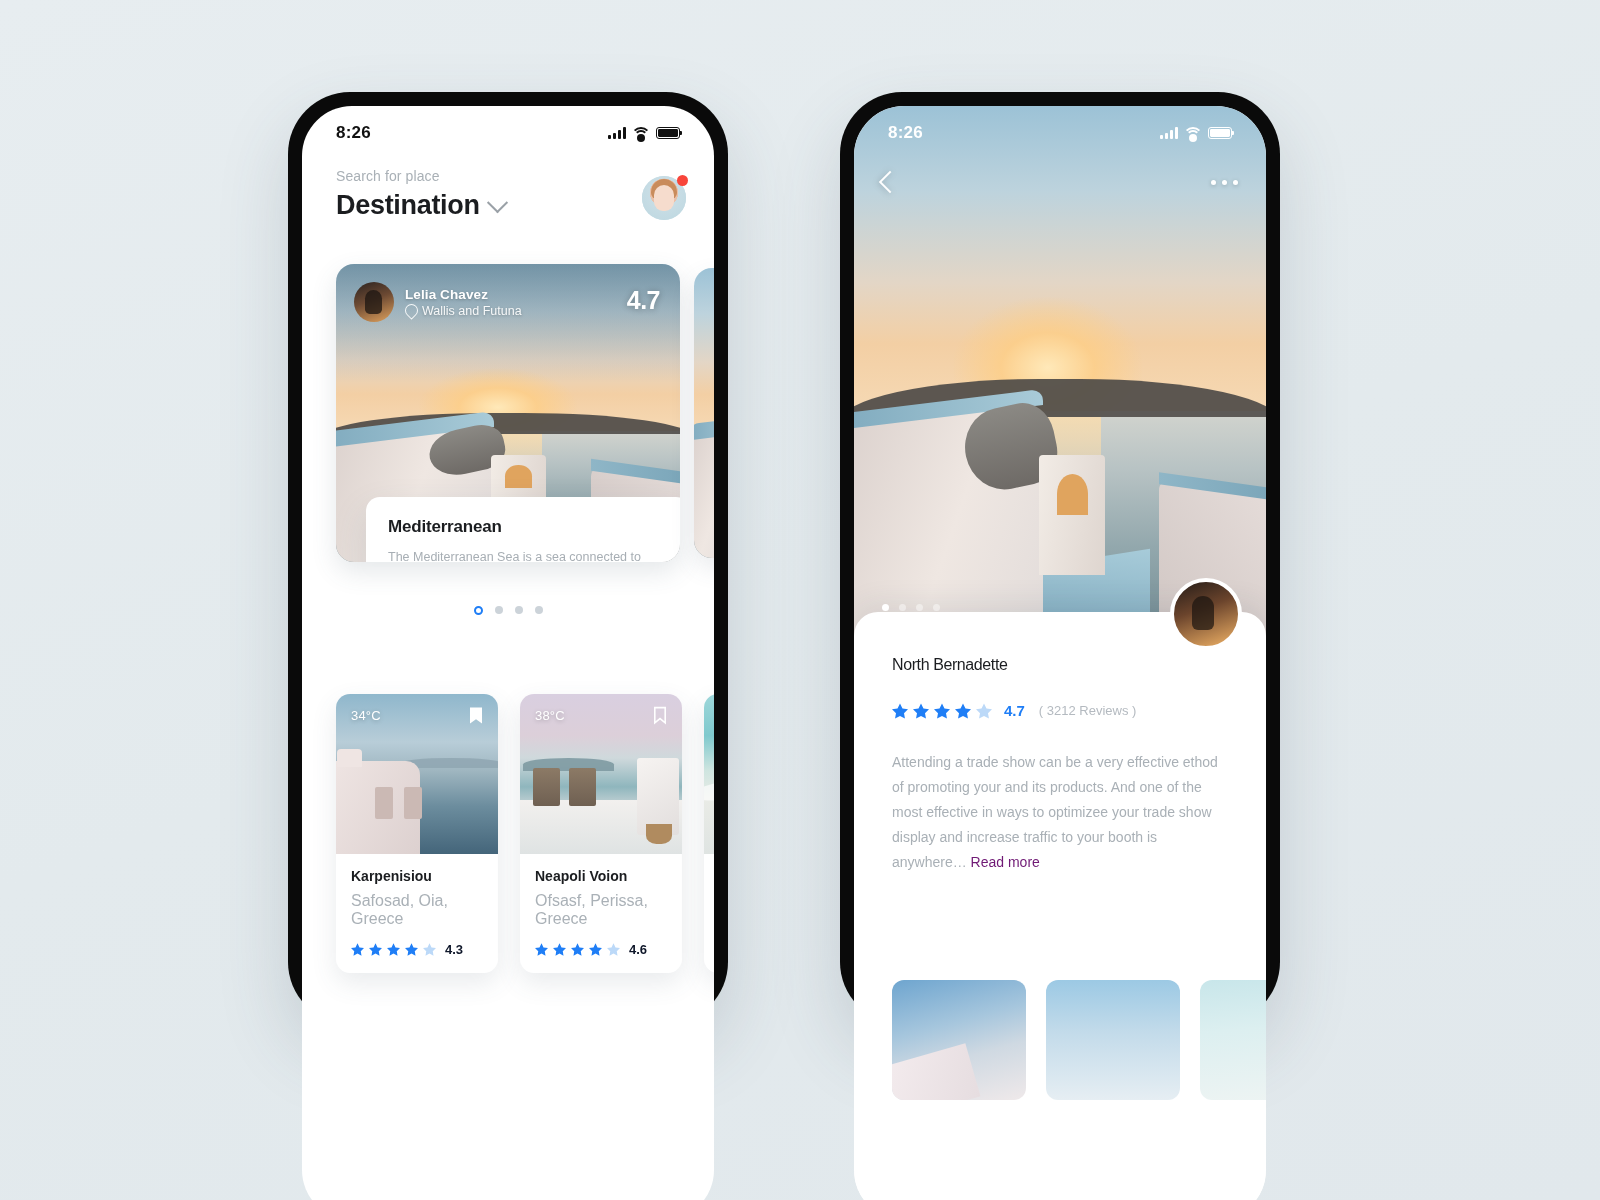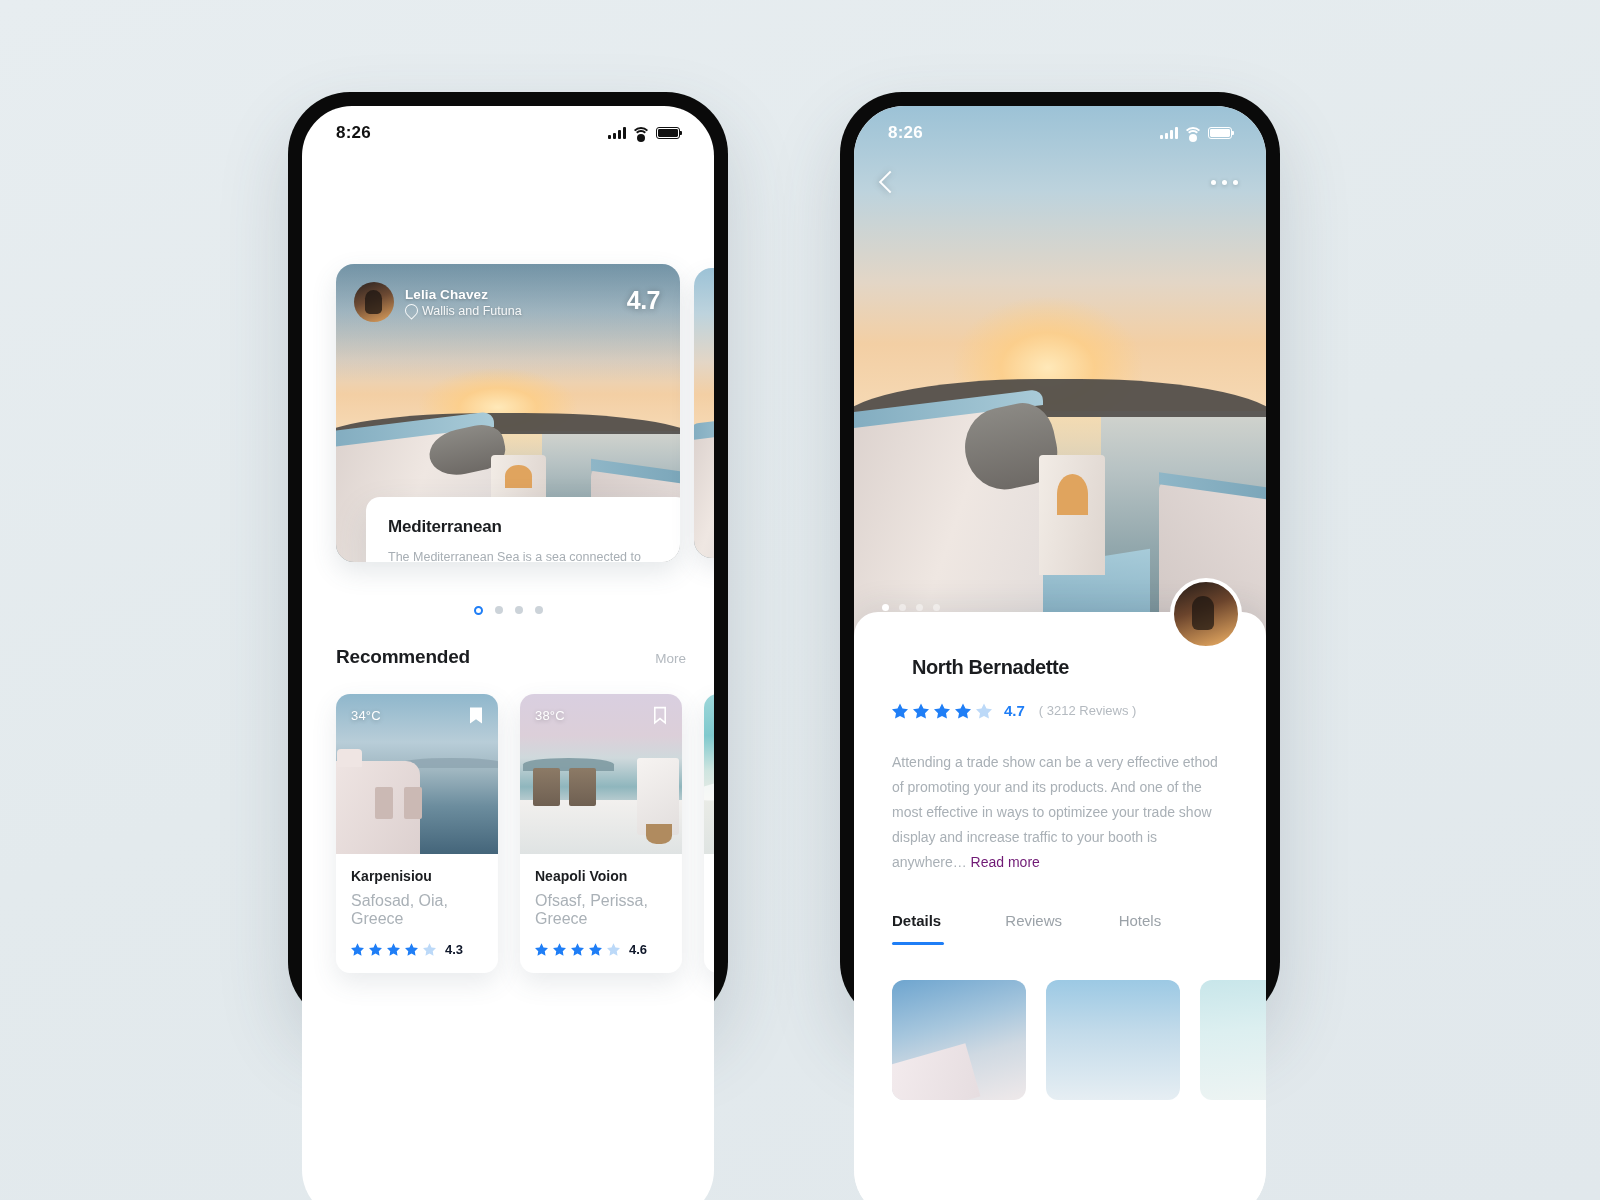--- a/index.html
+++ b/index.html
@@ -281,21 +281,21 @@
   .r-guide {
     position:absolute; right: 24px; top: -34px;
     width: 64px; height: 64px; border-radius:50%;
     border: 4px solid #fff; overflow:hidden;
     background: linear-gradient(160deg,#241c18 0%, #6b442c 42%, #f0b266 100%);
   }
   .r-guide::after{
     content:""; position:absolute; left: 18px; top: 14px; width: 22px; height: 34px;
     border-radius: 11px 11px 6px 6px; background: rgba(26,20,16,.7);
   }
-  .r-title { position:absolute; left: 38px; top: 44px; font-size: 20px; font-weight: bold; color:#1b1d20; letter-spacing:-.4px;margin-left:20px; }
+  .r-title { position:absolute; left: 38px; top: 44px; font-size: 16px; font-weight: normal; color:#1b1d20; letter-spacing:-.4px; }
   .r-rating { position:absolute; left: 38px; top: 90px; display:flex; align-items:center; gap: 5px; }
   .r-rate-num { font-size: 15px; color:#1f7ef6; font-weight: bold; margin-left: 7px; }
   .r-reviews { font-size: 13px; color:#b4bac0; margin-left: 9px; }
   .r-desc {
     position:absolute; left: 38px; right: 34px; top: 138px;
     font-size: 14px; line-height: 1.78; color:#a9b0b6;
   }
   .readmore { color:#701a75; }
   .r-tabs { position:absolute; left: 38px; right: 34px; top: 300px; display:flex; }
   .r-tab { flex: 1; text-align: left; font-size: 15px; color:#9ba2a8; position:relative; padding-bottom: 16px; }
@@ -333,20 +333,34 @@
               <span></span>
               <span></span>
               <span></span>
             </span>
           <span class="batt">
               <i></i>
             </span>
         </div>
       </div>
 
+      <div class="l-header">
+        <div class="l-search-label">Search for place</div>
+        <div class="l-title-row">
+          <span class="l-title">Destination</span>
+          <span class="chev-down"></span>
+        </div>
+        <div class="l-avatar">
+          <span class="face">
+            <span class="hair"></span>
+            <span class="head"></span>
+          </span>
+          <span class="notif-dot"></span>
+        </div>
+      </div>
 
       <div class="hero-wrap">
         <div class="hero-card">
           <div class="santorini">
             <div class="s-sky"></div>
               <div class="s-sun"></div>
               <div class="s-island"></div>
             <div class="s-sea"></div>
               <div class="s-rail"></div>
               <div class="s-wallL"></div>
@@ -381,24 +395,20 @@
         </div>
       </div>
 
       <div class="dots">
         <span class="dot ring"></span>
         <span class="dot"></span>
         <span class="dot"></span>
         <span class="dot"></span>
       </div>
 
-      <div class="sec-head">
-        <span class="sec-title">Recommended</span>
-        <span class="sec-more">More</span>
-      </div>
 
       <div class="rec-row">
 
         <div class="rec-card">
           <div class="rec-img">
             <div class="sea-a">
                 <span class="land"></span>
                 <span class="bldg"></span>
                 <span class="win1"></span>
                 <span class="win2"></span>
@@ -563,25 +573,20 @@
             </svg>
           <span class="r-rate-num">4.7</span>
           <span class="r-reviews">( 3212 Reviews )</span>
         </div>
 
         <div class="r-desc">
           <span>Attending a trade show can be a very effective ethod of promoting your and its products. And one of the most effective in ways to optimizee your trade show display and increase traffic to your booth is anywhere…</span>
           <span class="readmore">Read more</span>
         </div>
 
-        <div class="r-tabs">
-          <span class="r-tab active">Details</span>
-          <span class="r-tab">Reviews</span>
-          <span class="r-tab">Hotels</span>
-        </div>
 
         <div class="r-gallery">
           <div class="g-thumb g1"></div>
           <div class="g-thumb g2"></div>
           <div class="g-thumb g3"></div>
         </div>
 
       </div>
     </div>
   </div>

